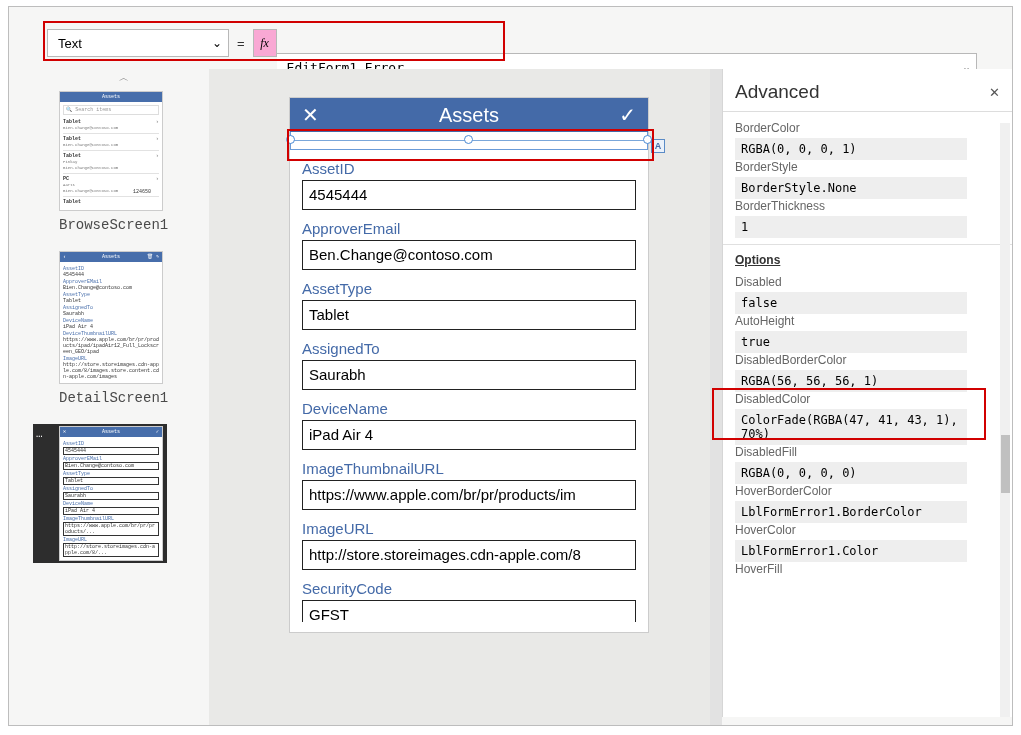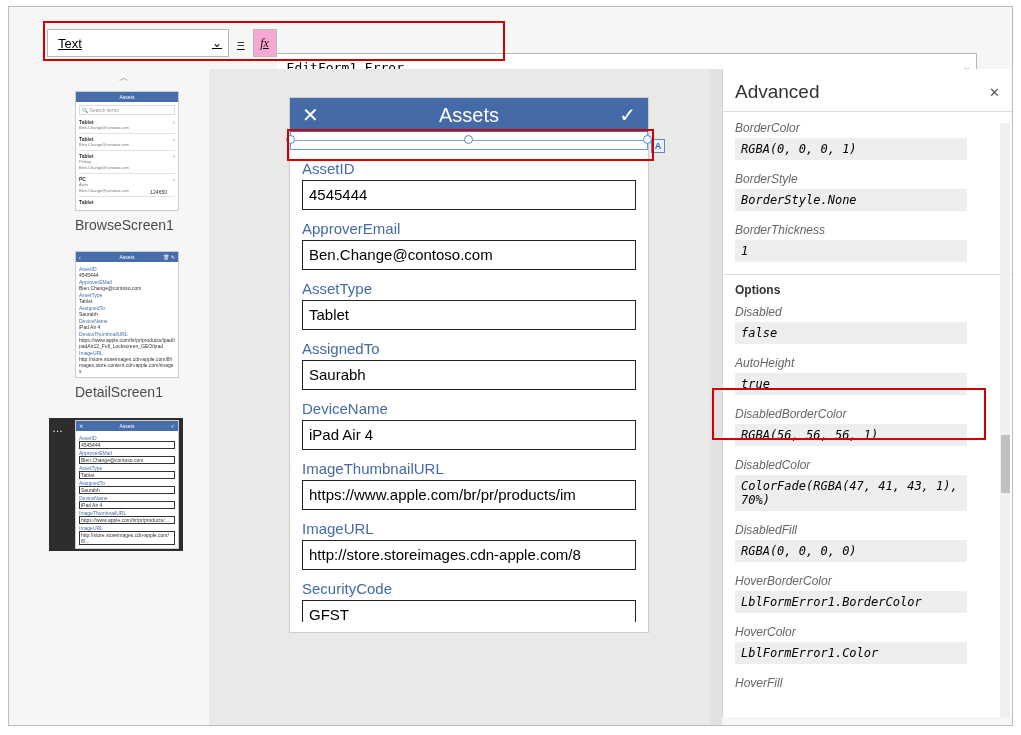--- a/index.html
+++ b/index.html
@@ -23,21 +23,20 @@
   }
 
   
   .formula-bar {
     display: flex;
     align-items: center;
     position: absolute;
     left: 38px;
     top: 20px;
     height: 32px;
-    text-decoration: underline;
   }
   .redbox-formula {
     border: 2px solid #d10000;
     position: absolute;
     left: 34px;
     top: 14px;
     width: 462px;
     height: 40px;
     pointer-events: none;
     z-index: 30;
@@ -98,23 +97,24 @@
     display: flex;
     align-items: center;
     justify-content: center;
     color: #666;
     font-size: 10px;
   }
 
   
   .screens-panel {
     position: absolute;
-    left: 40px;
+    left: 24px;
     top: 84px;
     width: 150px;
+    font-family: Liberation Mono, monospace;
   }
   .thumb-wrap { margin-bottom: 10px; }
   .thumb {
     width: 104px;
     border: 1px solid #ccc;
     background: #fff;
     font-size: 5px;
     line-height: 6px;
     color: #333;
     position: relative;
@@ -256,39 +256,40 @@
     display:flex; justify-content:space-between; align-items:center;
     margin-bottom: 8px;
   }
   .adv-title { font-size: 19px; color: #333; }
   .adv-close { color: #555; }
   .adv-section-cut {
     border-top: 1px solid #ddd;
     margin: 0 -12px 8px -12px;
     padding: 0 12px;
   }
-  .adv-prop { margin-bottom: 12px; font-style: italic; }
+  .adv-prop { margin-bottom: 0; }
   .adv-prop-label { font-size: 12px; color: #666; margin-bottom: 3px; }
   .adv-prop-val {
     background: #eeeeee;
     border: 0;
     padding: 4px 6px;
     font-family: Consolas, monospace;
     font-size: 12px;
     width: 232px;
     min-height: 22px;
   }
   .adv-section-head {
     font-weight: 600;
     font-size: 12px;
     color: #333;
     border-top: 1px solid #e0e0e0;
     padding-top: 8px;
     margin: 6px -12px 8px -12px;
     padding-left: 12px;
+    text-decoration: underline;
   }
   .redbox-autoheight {
     position: absolute;
     border: 2px solid #d10000;
     right: 26px;
     width: 274px;
     top: 381px;
     height: 52px;
     z-index: 30;
     pointer-events:none;

